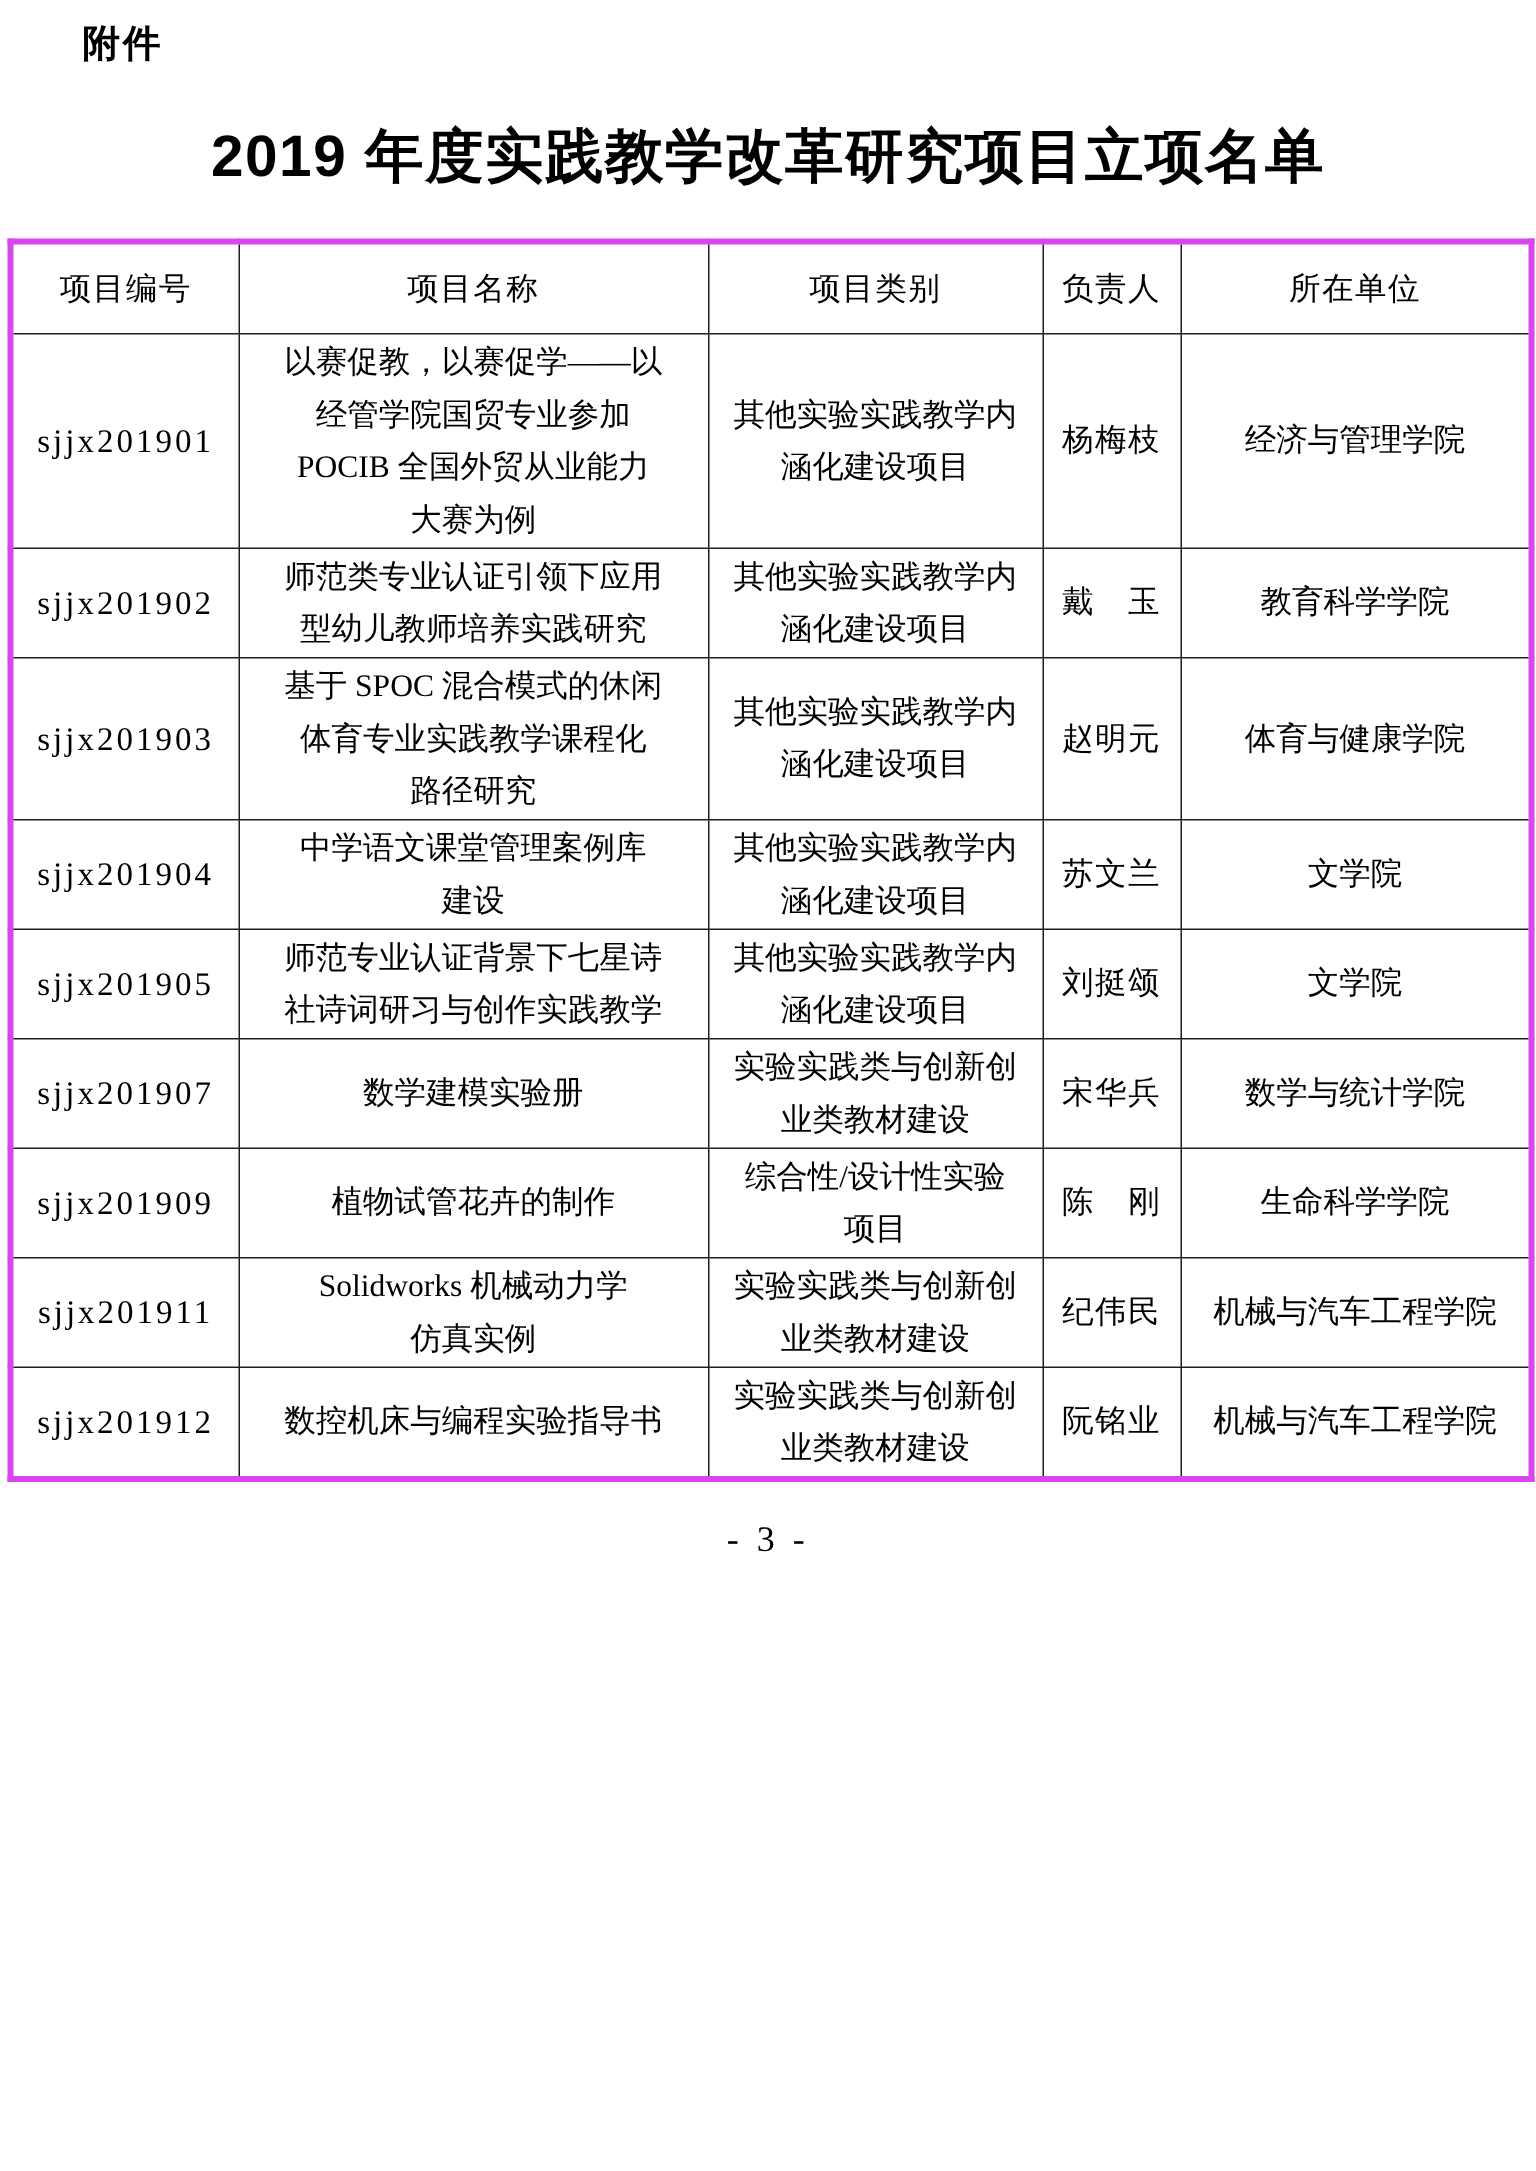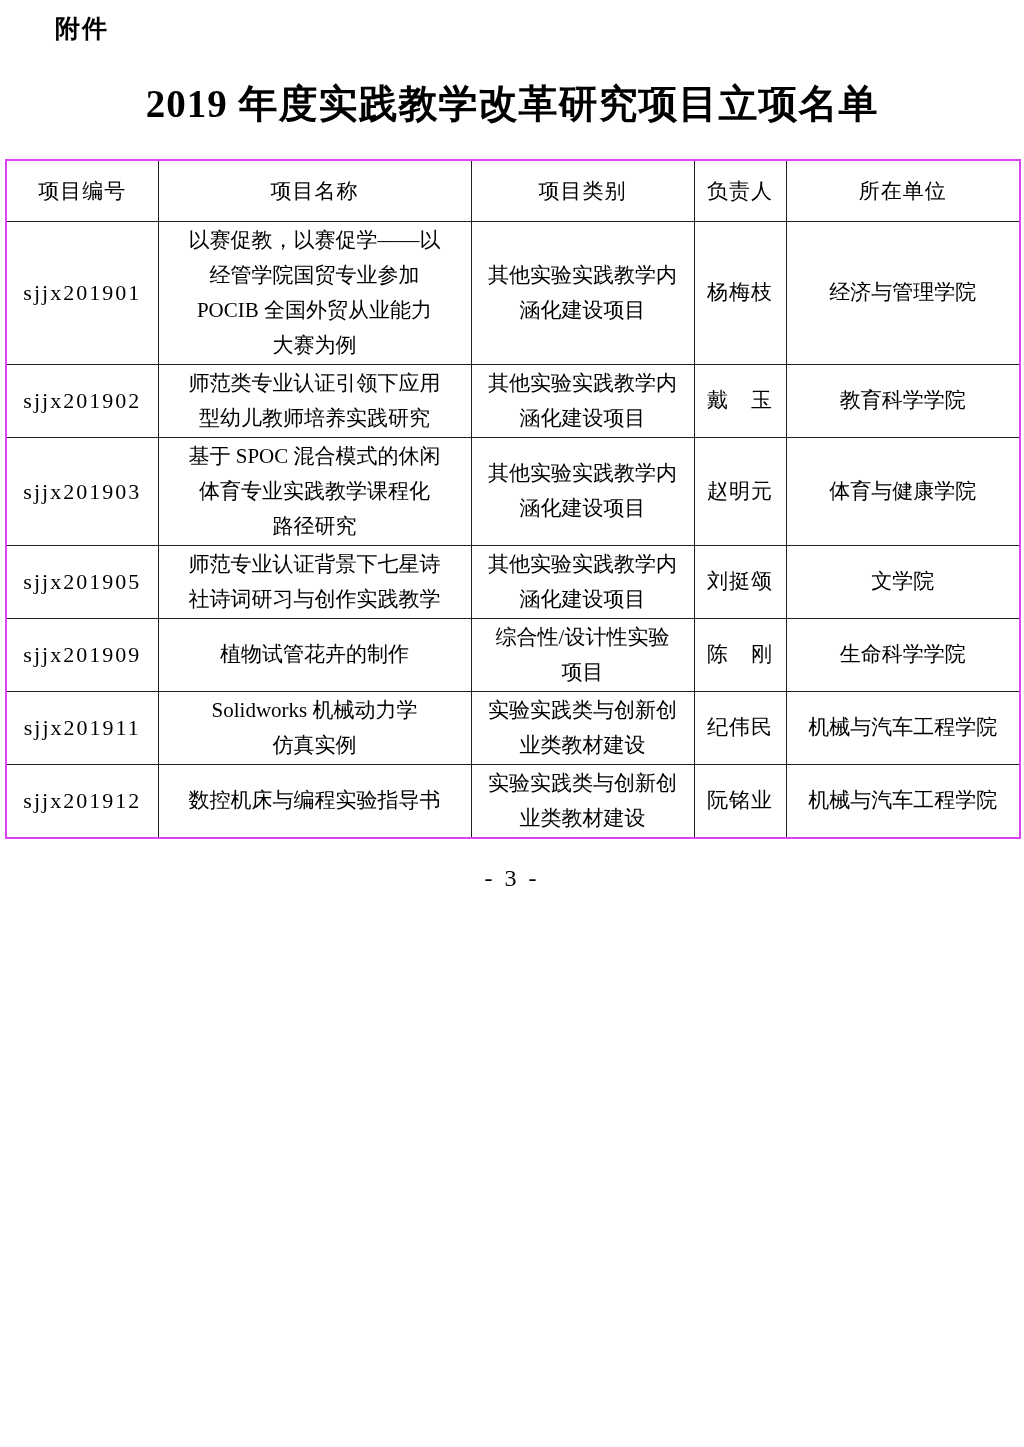--- a/index.html
+++ b/index.html
@@ -20,31 +20,31 @@
   .attachment {
     margin: 12px 0 0 55px;
     font-family: "Liberation Sans", "DejaVu Sans", sans-serif;
     font-weight: 700;
     font-size: 25px;
     letter-spacing: 2px;
   }
   .doc-title {
     margin: 32px 0 0 0;
     text-align: center;
-    font-family: Liberation Serif, serif;
+    font-family: Liberation Sans, sans-serif;
     font-weight: 700;
     font-size: 39px;
     letter-spacing: 1px;
   }
   table.projects {
     border-collapse: collapse;
     table-layout: fixed;
     width: 1014px;
     margin: 28px 5px 0 5px;
-    border: 2px solid #d946ef;
+    border: 4px solid #d946ef;
   }
   th, td {
     border: 1px solid #1f1f1f;
     text-align: center;
     vertical-align: middle;
     padding: 1px 5px;
     box-sizing: border-box;
     overflow: hidden;
   }
   th {
@@ -125,27 +125,44 @@
           <td class="id-cell">sjjx201903</td>
           <td class="name-cell">基于 SPOC 混合模式的休闲
 体育专业实践教学课程化
 路径研究</td>
           <td class="category-cell">其他实验实践教学内
 涵化建设项目</td>
           <td class="leader-cell">赵明元</td>
           <td class="unit-cell">体育与健康学院</td>
         </tr>
         <tr>
+          <td class="id-cell">sjjx201904</td>
+          <td class="name-cell">中学语文课堂管理案例库
+建设</td>
+          <td class="category-cell">其他实验实践教学内
+涵化建设项目</td>
+          <td class="leader-cell">苏文兰</td>
+          <td class="unit-cell">文学院</td>
+        </tr>
+        <tr>
           <td class="id-cell">sjjx201905</td>
           <td class="name-cell">师范专业认证背景下七星诗
 社诗词研习与创作实践教学</td>
           <td class="category-cell">其他实验实践教学内
 涵化建设项目</td>
           <td class="leader-cell">刘挺颂</td>
           <td class="unit-cell">文学院</td>
+        </tr>
+        <tr>
+          <td class="id-cell">sjjx201907</td>
+          <td class="name-cell">数学建模实验册</td>
+          <td class="category-cell">实验实践类与创新创
+业类教材建设</td>
+          <td class="leader-cell">宋华兵</td>
+          <td class="unit-cell">数学与统计学院</td>
         </tr>
         <tr>
           <td class="id-cell">sjjx201909</td>
           <td class="name-cell">植物试管花卉的制作</td>
           <td class="category-cell">综合性/设计性实验
 项目</td>
           <td class="leader-cell">陈　刚</td>
           <td class="unit-cell">生命科学学院</td>
         </tr>
         <tr>

